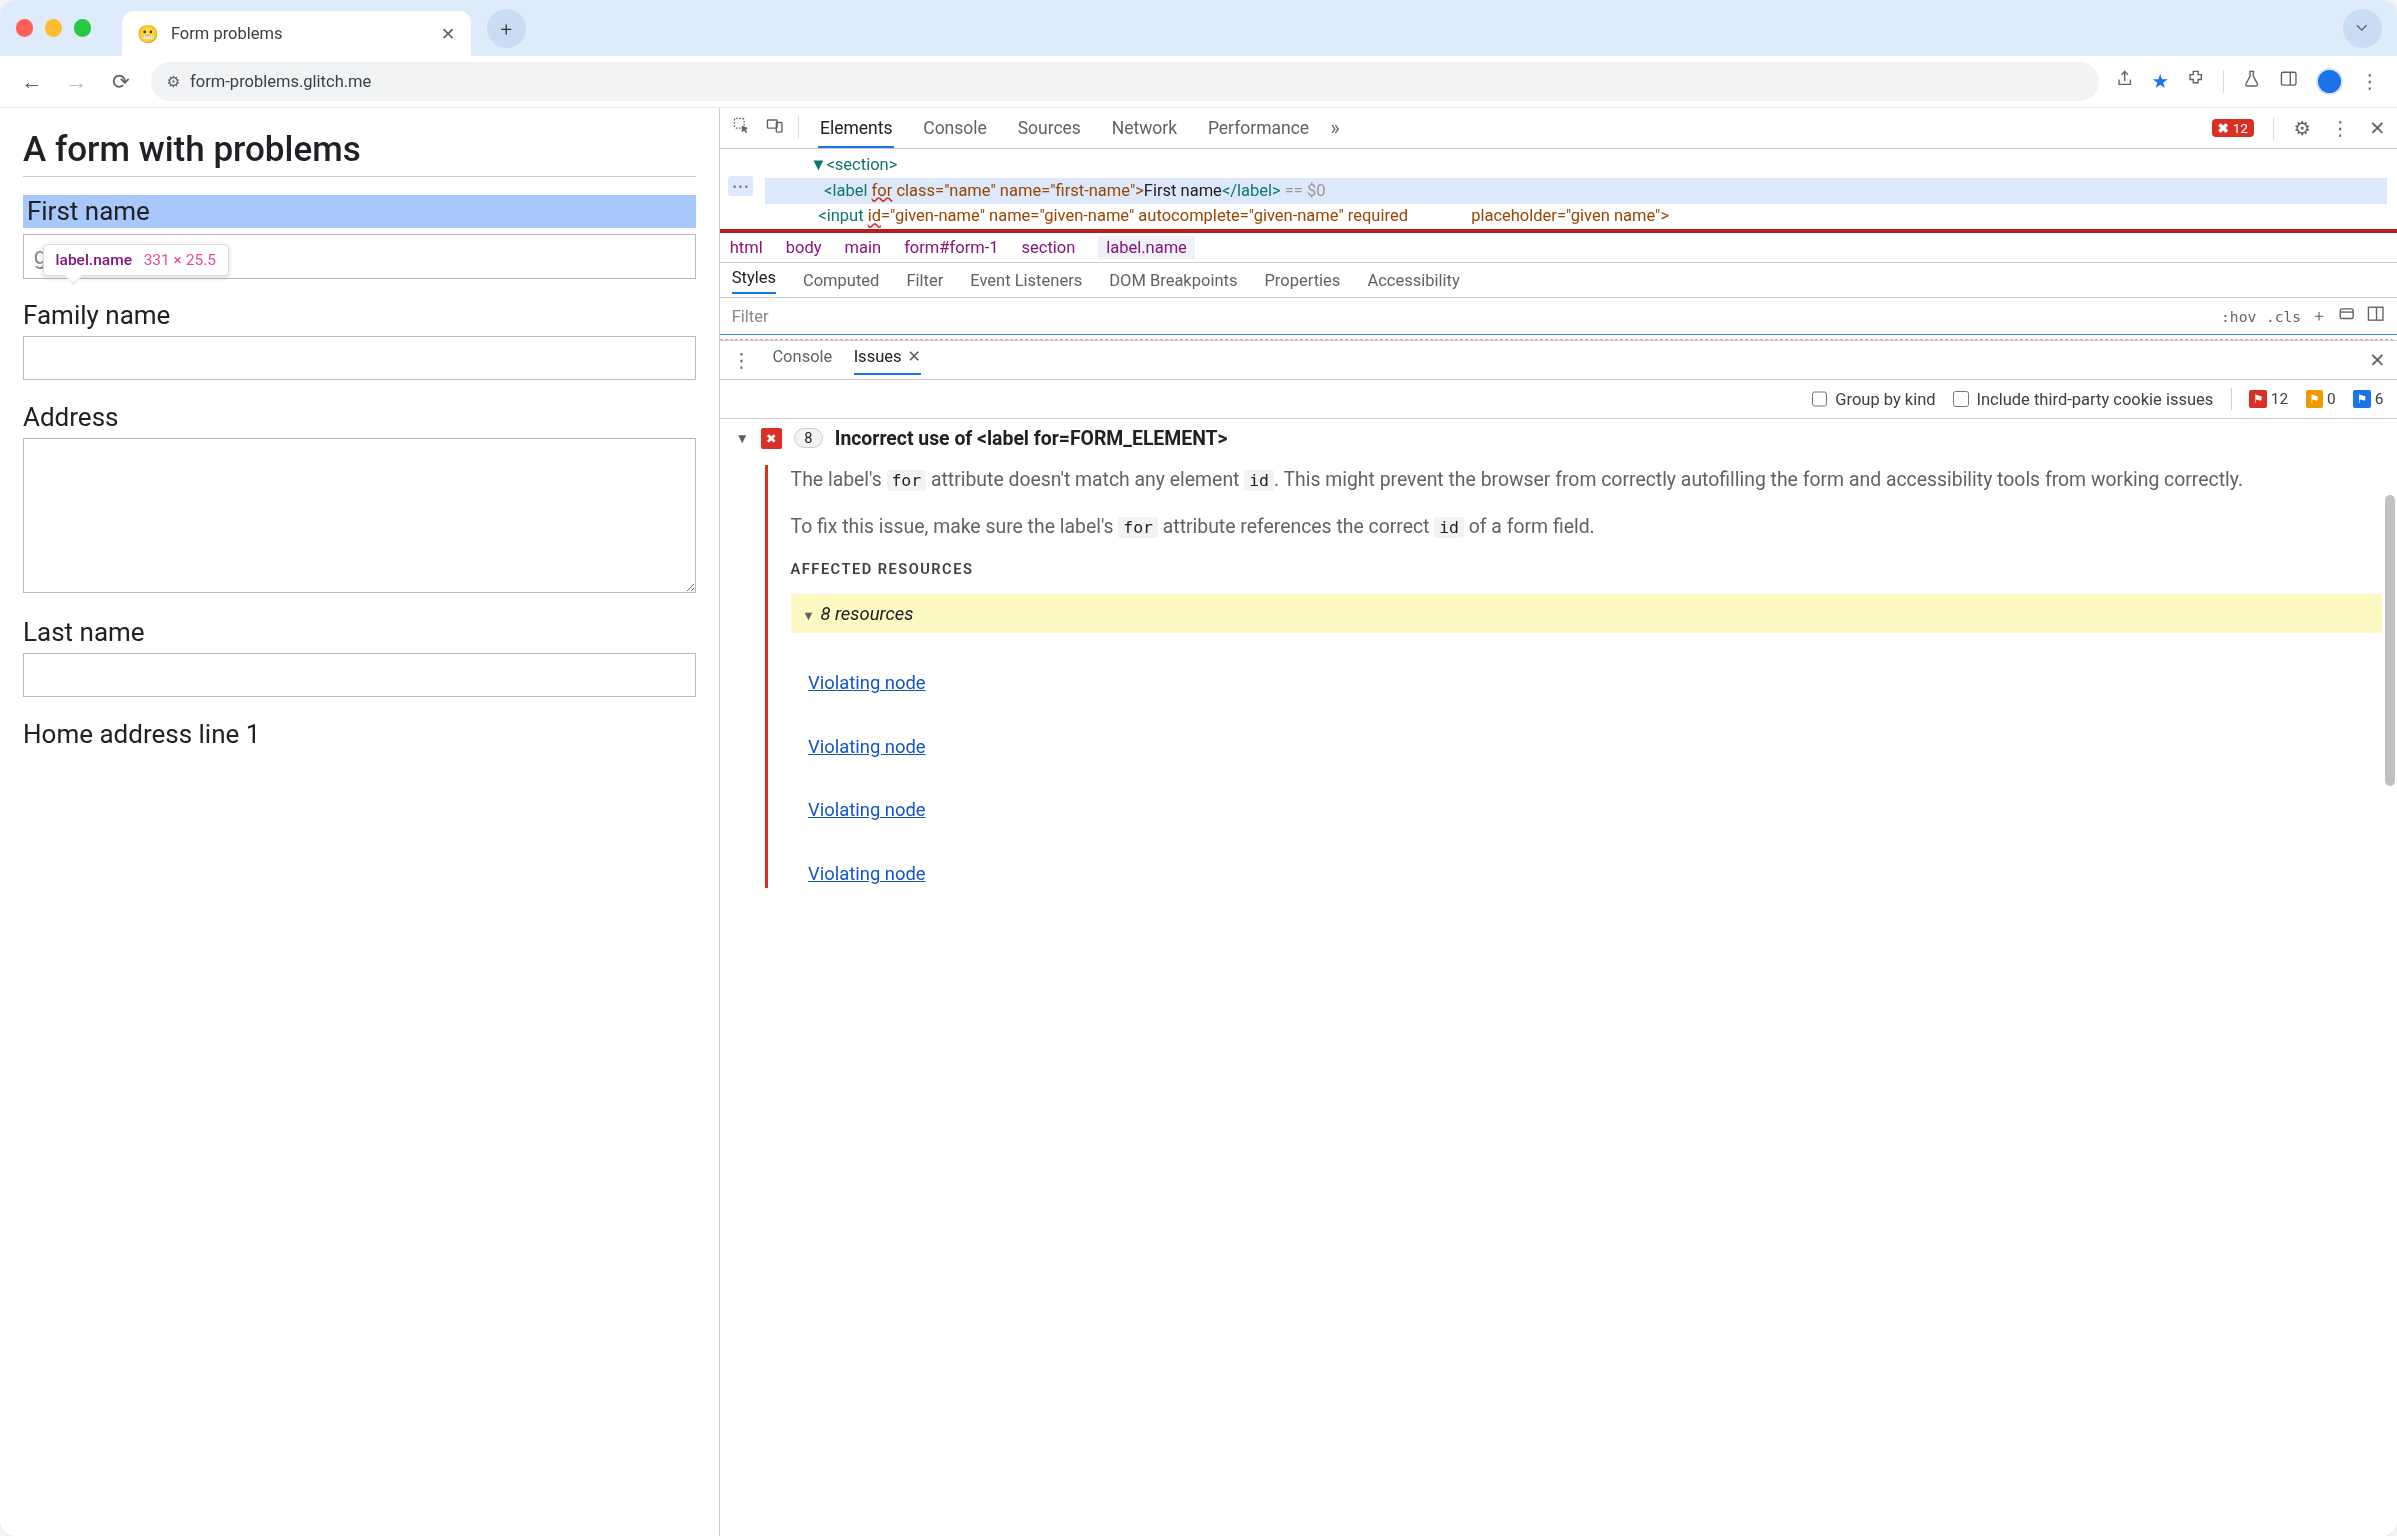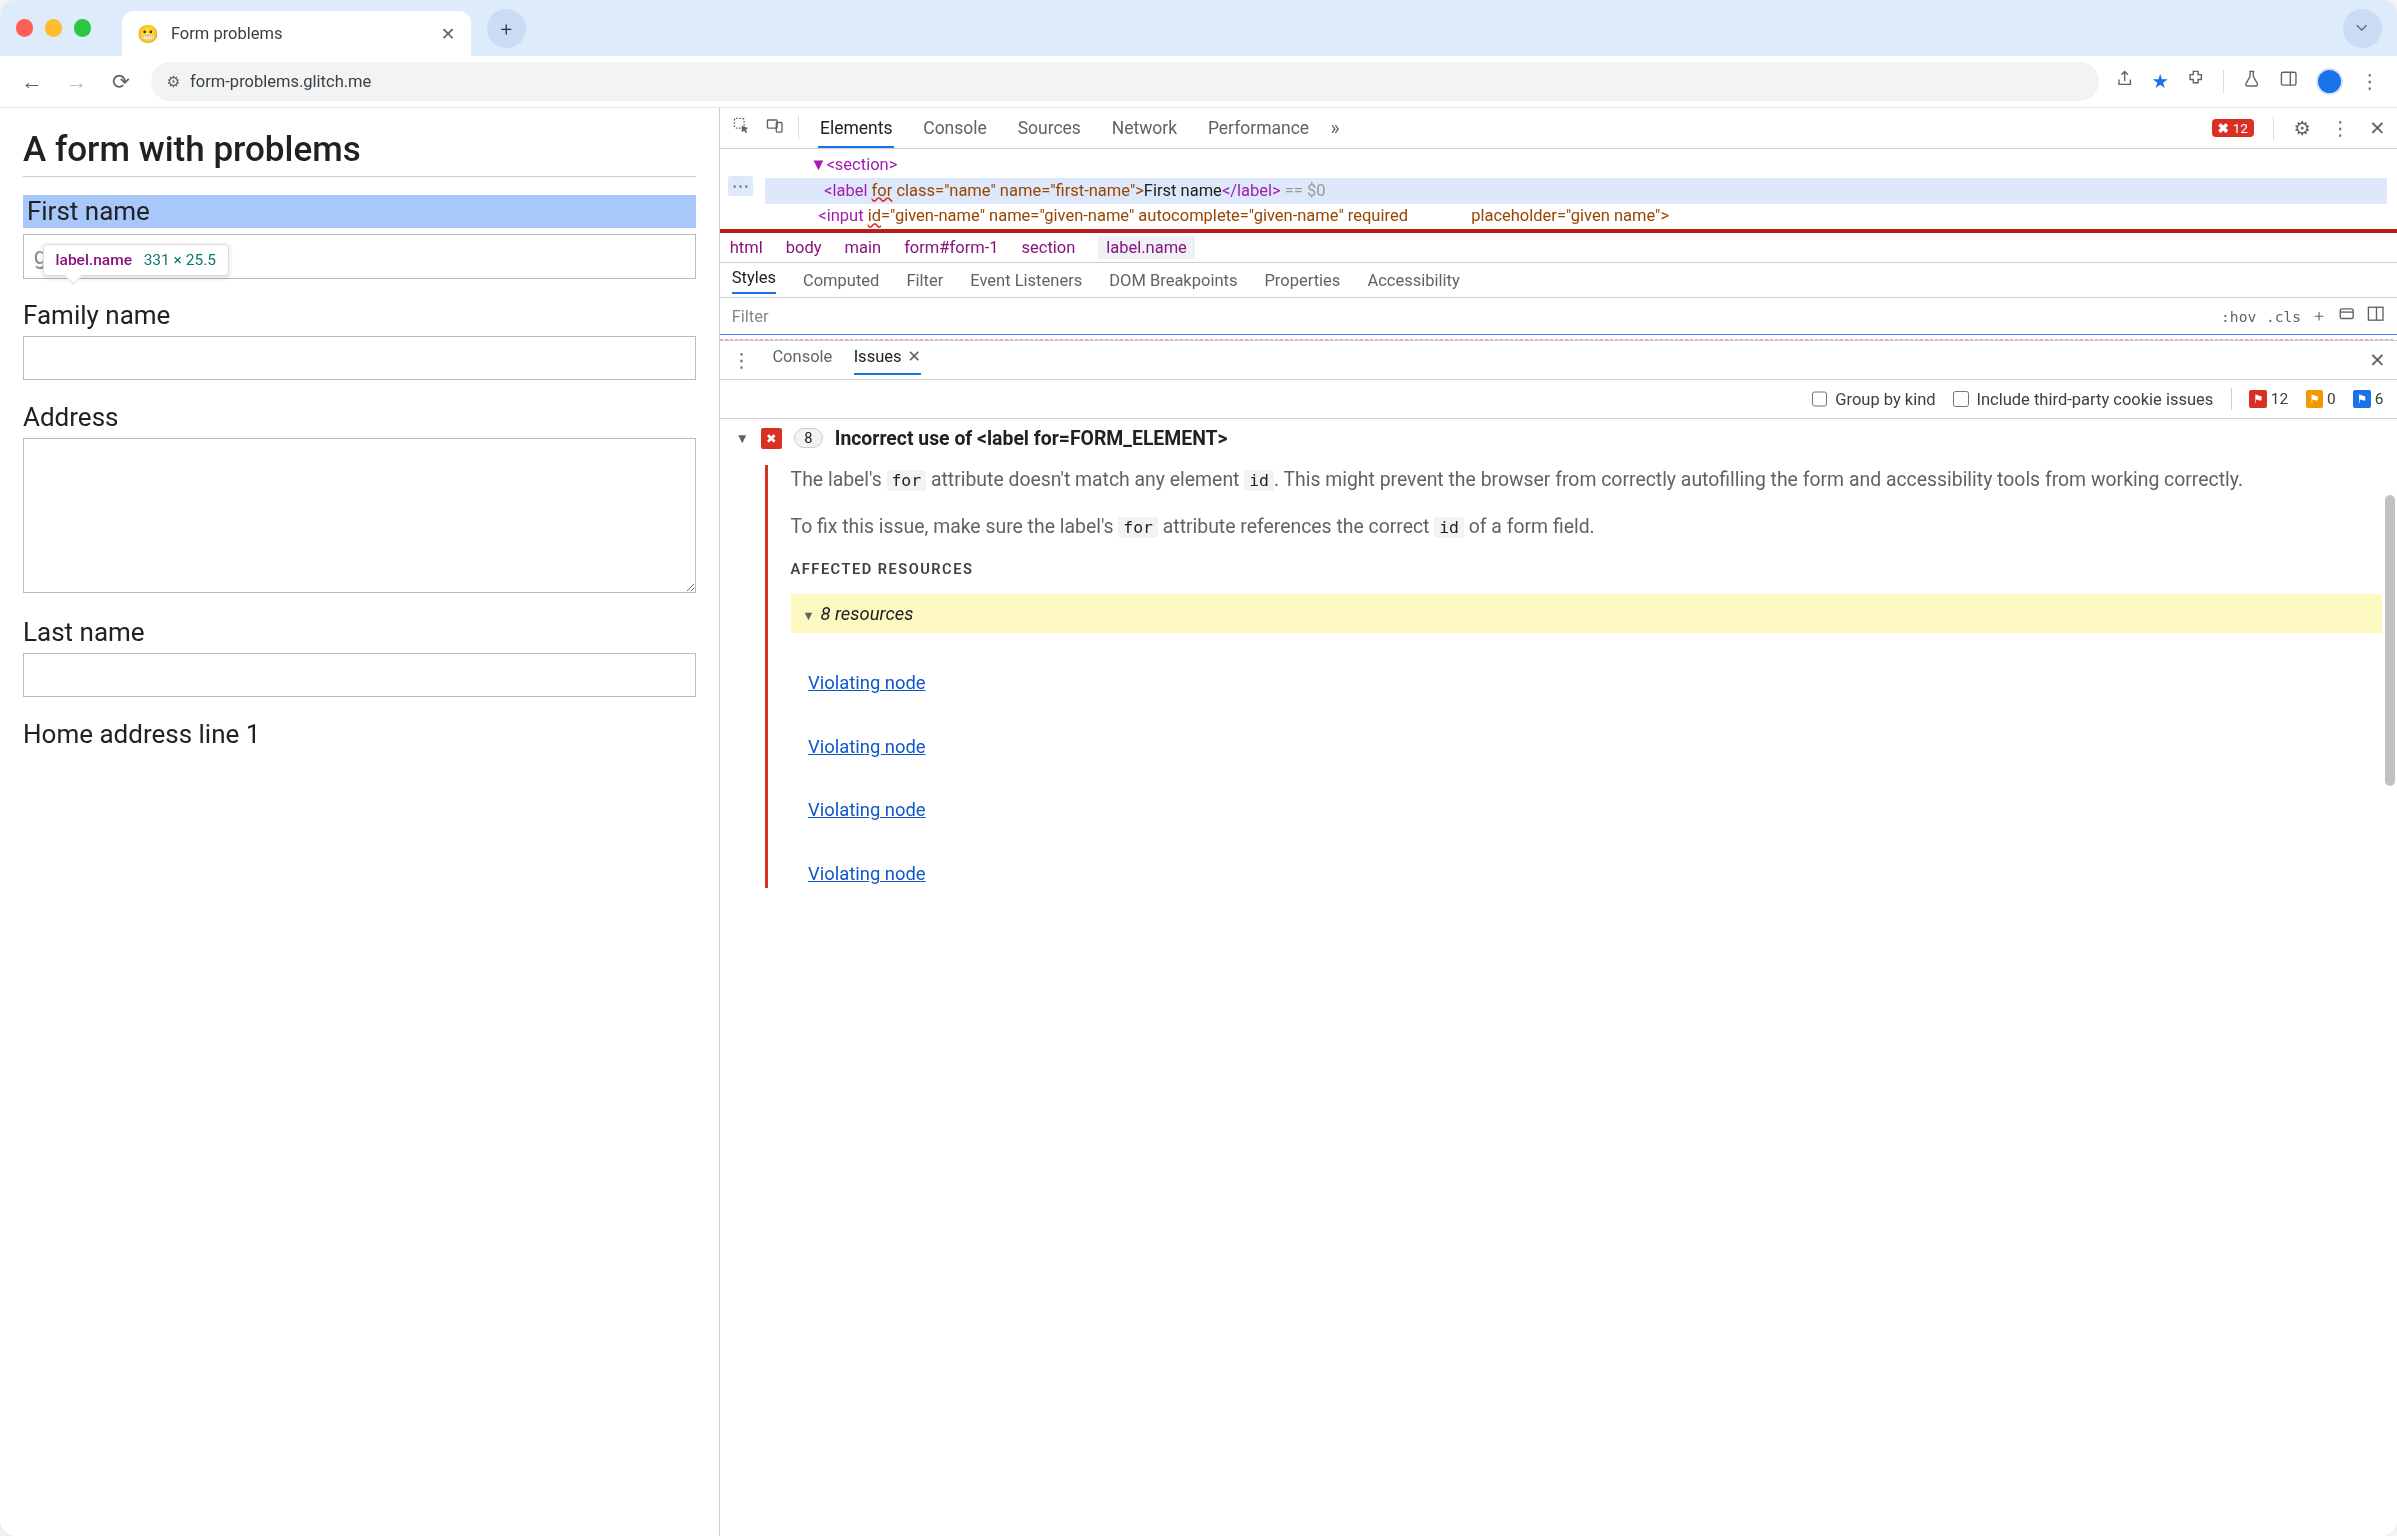--- a/index.html
+++ b/index.html
@@ -36,41 +36,41 @@
 .page h1{font-size:35px;font-weight:500;margin-bottom:5.8px;}
 .page hr{border:none;border-top:1px solid #ccc;margin-bottom:17.5px;}
 .field{margin-bottom:21.3px;}
 .field label{display:block;font-size:26px;font-weight:400;margin-bottom:5.8px;}
 .field input,.field textarea{width:100%;font-size:23px;padding:7.8px 9.7px;border:1px solid #bbb;background:#fff;}
 .field textarea{height:155px;resize:both;}
 .field input::placeholder{color:#888;}
 .field.hl label{background:#a8c7fa;padding:1.9px 3.9px;}
 .tooltip{position:absolute;top:136px;left:43px;background:#fff;border:1px solid #ddd;border-radius:3.9px;padding:5.8px 11.6px;font-size:15.5px;box-shadow:0 1.9px 5.8px rgba(0,0,0,.15);z-index:20;}
 .tooltip .sel{color:#881280;font-weight:500;}
-.tooltip .dim{color:#0f766e;margin-left:7.8px;margin-top:13px;}
+.tooltip .dim{color:#ec4899;margin-left:7.8px;margin-top:13px;}
 .tooltip::after{content:"";position:absolute;bottom:-6.8px;left:23px;width:11.6px;height:11.6px;background:#fff;border-right:1px solid #ddd;border-bottom:1px solid #ddd;transform:rotate(45deg);}
 
 
 .dt{flex:1;display:flex;flex-direction:column;border-left:1px solid #cacdd1;background:#fff;overflow:hidden;}
 .dtbar{height:41px;border-bottom:1px solid #cacdd1;display:flex;align-items:center;padding:0 11.6px;gap:19.4px;font-size:17.5px;color:#5f6368;}
 .dtbar .tool{display:flex;align-items:center;gap:13.6px;}
 .dtbar .panel{cursor:pointer;padding:7.8px 1.9px;}
 .dtbar .panel.active{color:#202124;border-bottom:2.9px solid #1a73e8;margin-bottom:-1.9px;}
 .dtbar .more{font-size:19.4px;}
 .dtbar .spacer{flex:1;}
 .errpill{background:#d93025;color:#fff;border-radius:3.9px;padding:1px 5.8px;display:flex;align-items:center;gap:3.9px;font-size:13.6px;}
 .errpill .x{font-weight:bold;}
 .gear,.vdots,.closex{color:#5f6368;font-size:19.4px;}
 
 .domwrap{border-bottom:1px solid #cacdd1;position:relative;}
 .dom{padding:3.9px 9.7px 0 45px;font-family:Menlo,Consolas,monospace;font-size:16.5px;line-height:1.5;overflow:hidden;}
 .dom .line{white-space:pre;}
 .dom .hl{background:#dde8fb;display:block;padding:1px 5.8px;}
 .dots{position:absolute;left:7.8px;top:27px;color:#5f6368;font-size:17.5px;background:#dde8fb;border-radius:2.9px;padding:0 3.9px;}
-.tg{color:#a21caf;text-align:right;} .at{color:#994500;} .tx{color:#202124;} .gy{color:#999;}
+.tg{color:#0f766e;text-align:right;} .at{color:#994500;} .tx{color:#202124;} .gy{color:#999;}
 .atu{text-decoration:underline wavy #d93025;}
 
 .crumb{height:33px;border-top:4px solid #b91c1c;display:flex;align-items:center;padding:0 9.7px;gap:23px;font-size:16.5px;color:#881280;}
 .crumb span.sel{background:#eef1f6;padding:1.9px 7.8px;}
 
 .subtabs{height:35px;border-bottom:1px solid #cacdd1;display:flex;align-items:center;padding:0 11.6px;gap:27px;font-size:16.5px;color:#5f6368;}
 .subtabs .t.active{color:#202124;border-bottom:2.9px solid #1a73e8;padding-bottom:5.8px;margin-bottom:-1.9px;}
 .filterrow{height:37px;border-bottom:1px solid #3b82f6;display:flex;align-items:center;padding:0 11.6px;gap:9.7px;font-size:16.5px;color:#5f6368;}
 .filterrow .f{flex:1;color:#888;}
 .filterrow .btn{font-family:Menlo,monospace;font-size:14.6px;}

